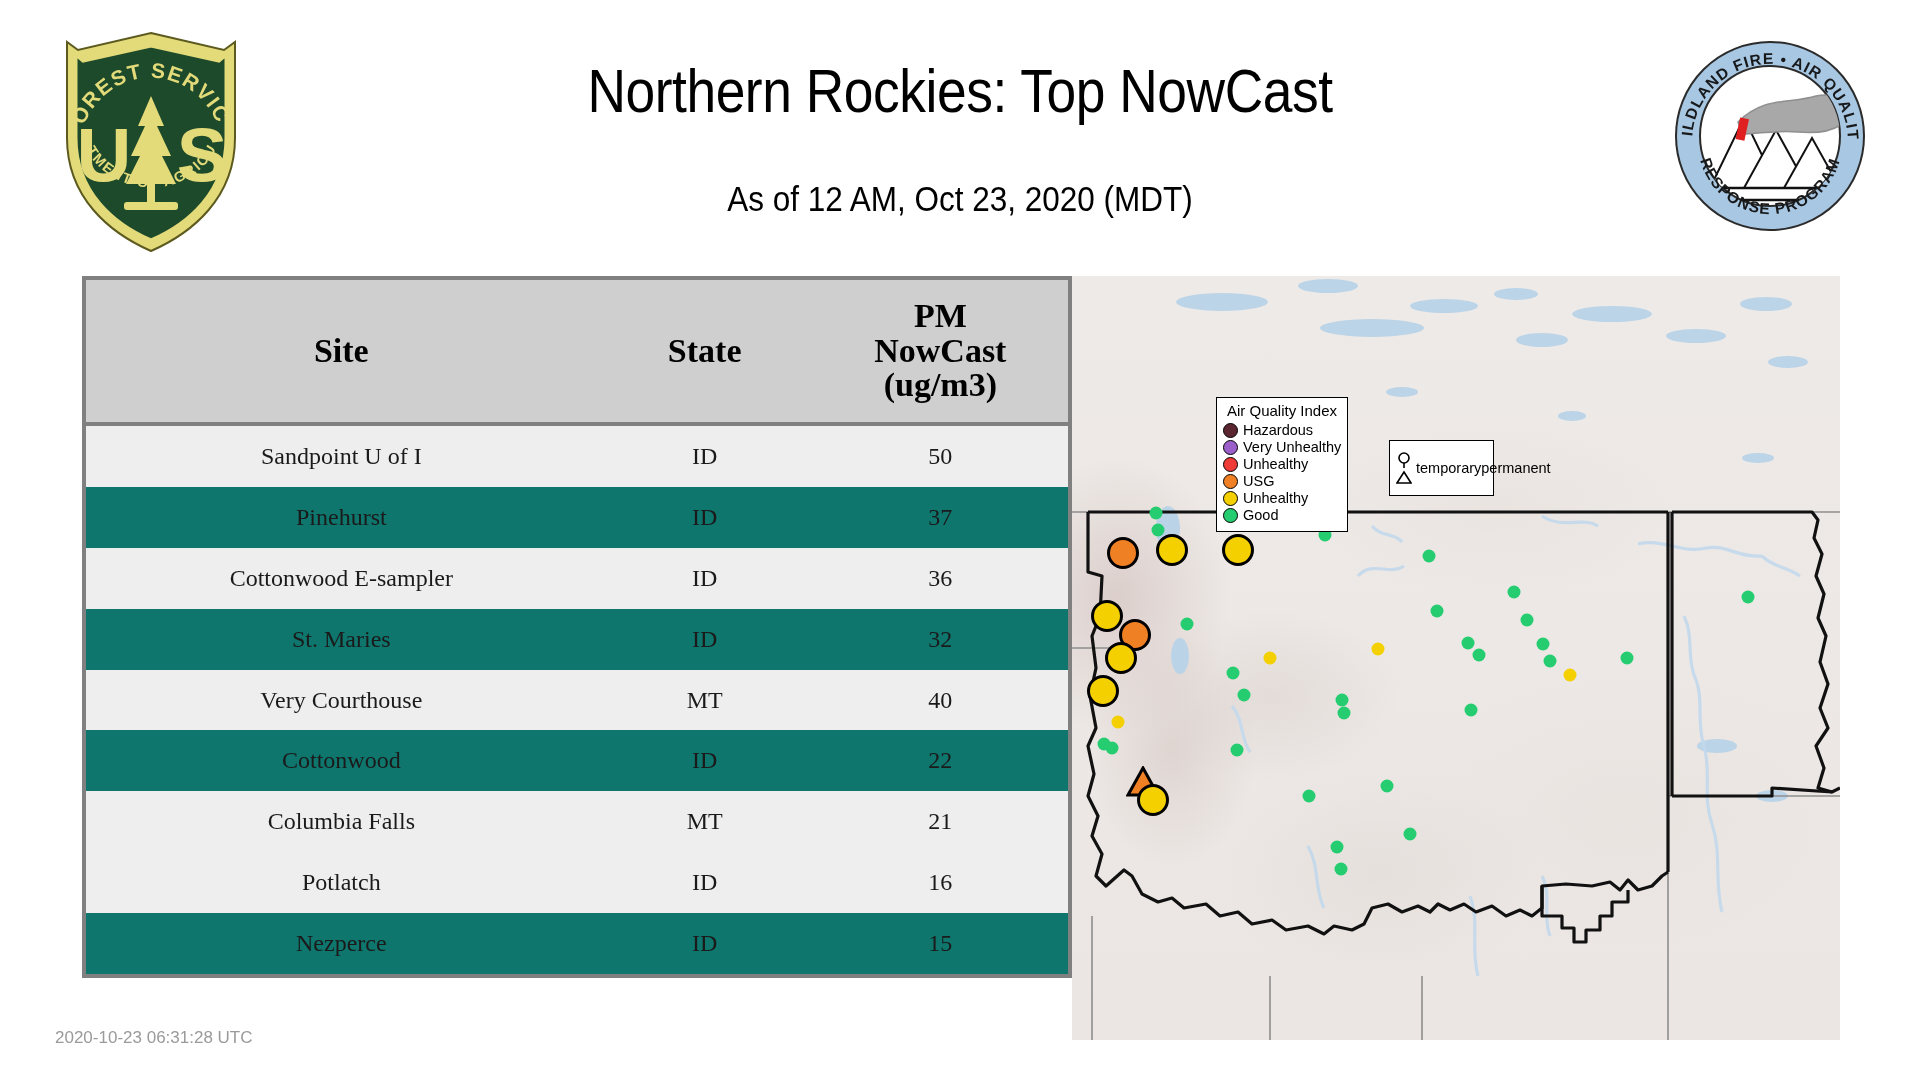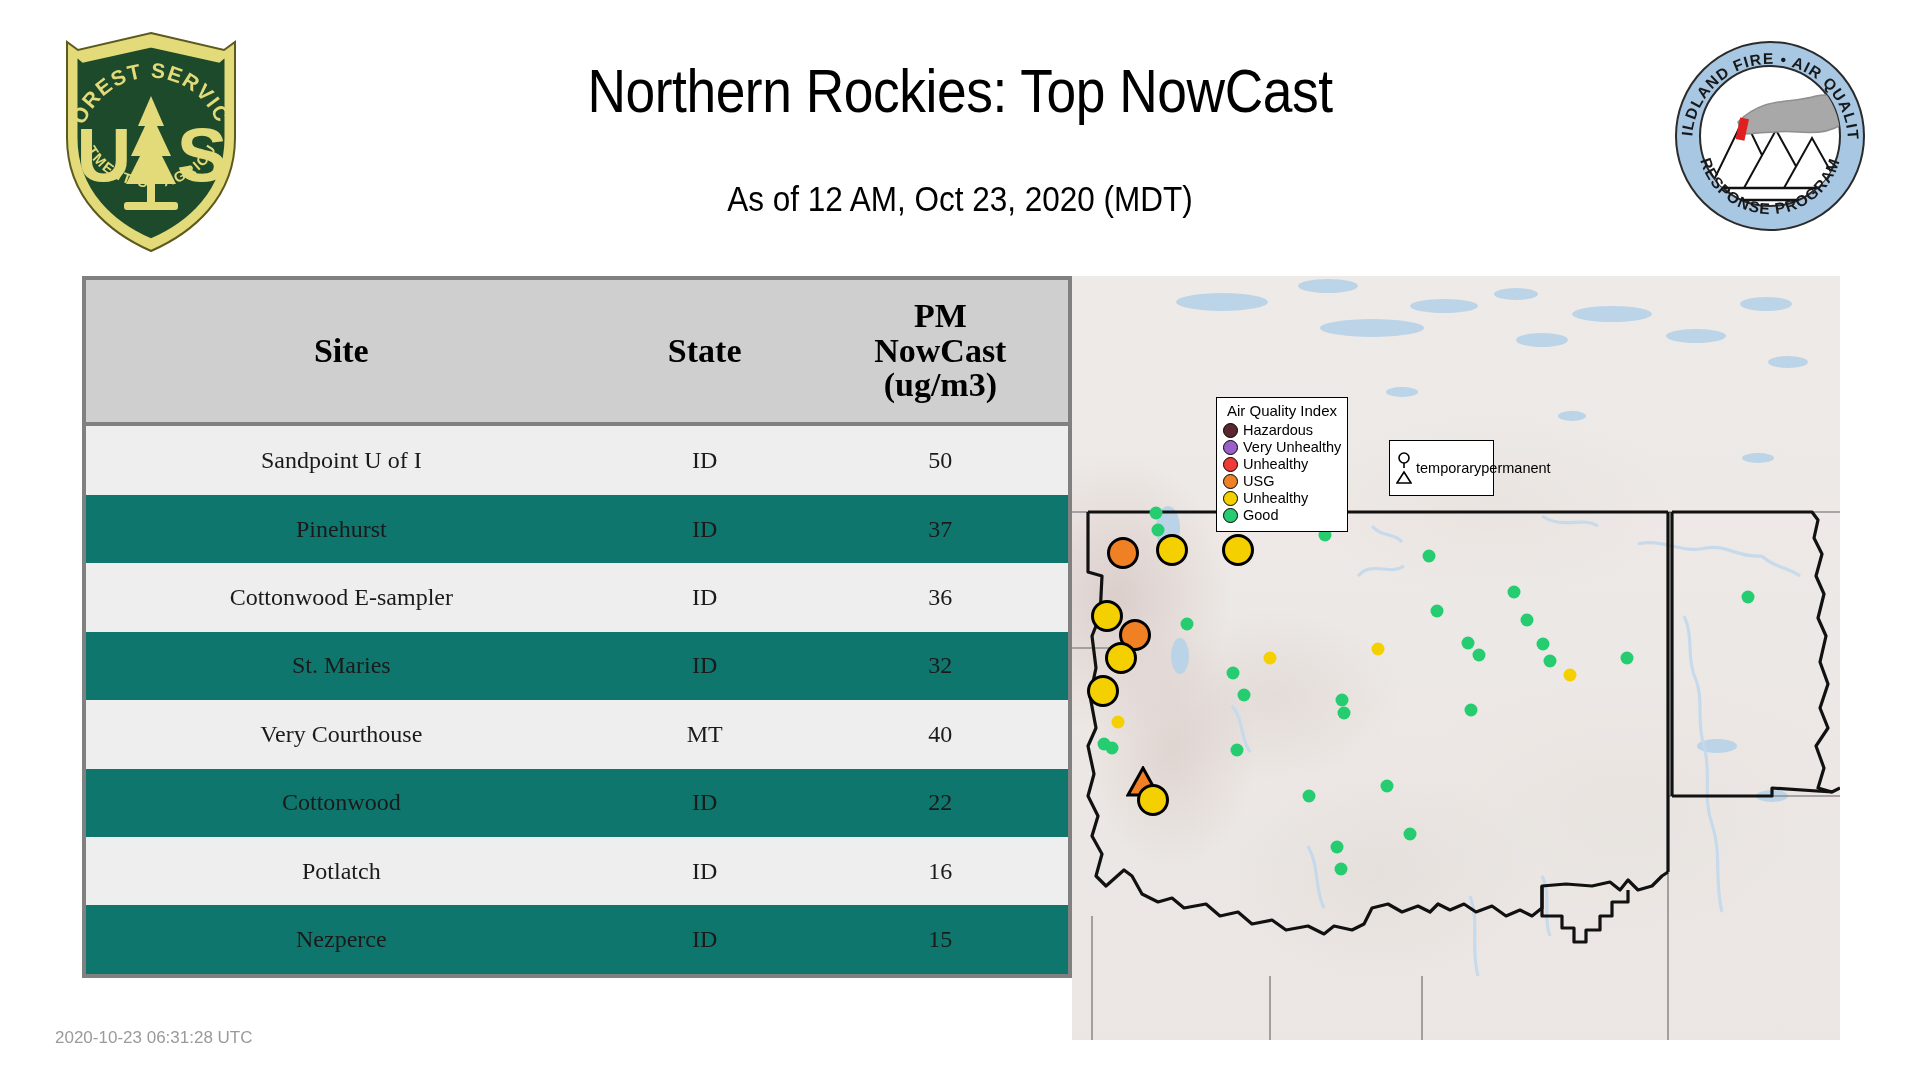--- a/index.html
+++ b/index.html
@@ -225,20 +225,25 @@
           </tr>
           <tr class="odd">
             <td>Very Courthouse</td>
             <td>MT</td>
             <td>40</td>
           </tr>
           <tr class="even">
             <td>Cottonwood</td>
             <td>ID</td>
             <td>22</td>
+          </tr>
+          <tr class="odd">
+            <td>Columbia Falls</td>
+            <td>MT</td>
+            <td>21</td>
           </tr>
           <tr class="odd">
             <td>Potlatch</td>
             <td>ID</td>
             <td>16</td>
           </tr>
           <tr class="even">
             <td>Nezperce</td>
             <td>ID</td>
             <td>15</td>

